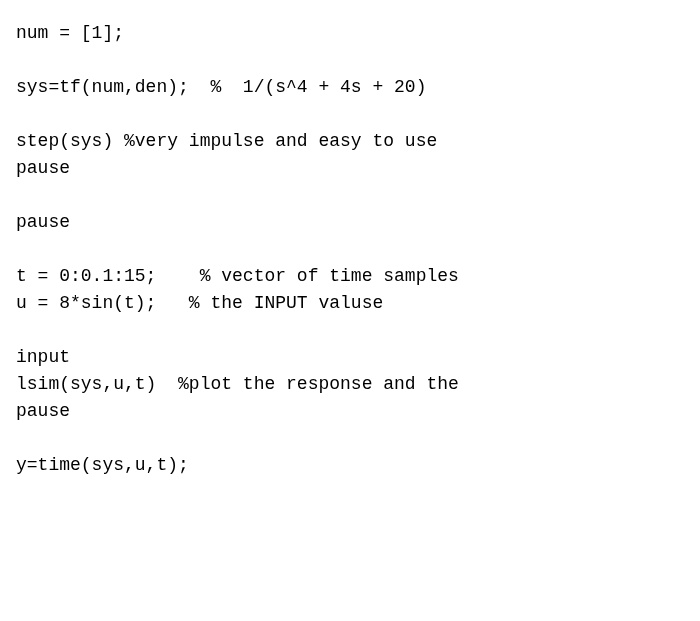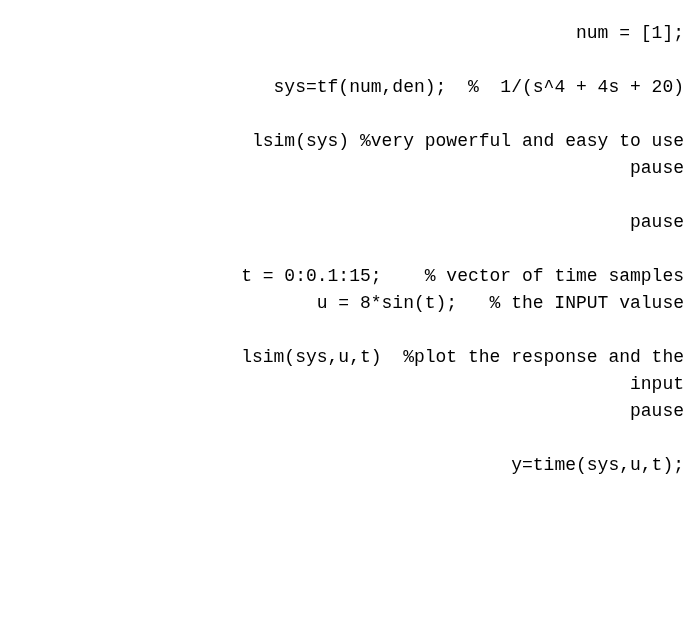--- a/index.html
+++ b/index.html
@@ -26,32 +26,31 @@
     }
 
     .code-block {
       white-space: pre;
       color: #000000;
     }
 
     .line {
       display: block;
       min-height: 1.5em;
-      text-align: right;
     }
 
     .empty-line {
       display: block;
       height: 1.5em;
     }
   </style>
 </head>
 <body>
 
 <div class="code-container">
   <div class="code-block" id="code-output"><span class="line">num = [1];</span><span class="empty-line">
 </span><span class="line">sys=tf(num,den);  %  1/(s^4 + 4s + 20)</span><span class="empty-line">
-</span><span class="line">lsim(sys) %very powerful and easy to use</span><span class="line">pause</span><span class="empty-line">
+</span><span class="line">step(sys) %very impulse and easy to use</span><span class="line">pause</span><span class="empty-line">
 </span><span class="line">pause</span><span class="empty-line">
 </span><span class="line">t = 0:0.1:15;    % vector of time samples</span><span class="line">u = 8*sin(t);   % the INPUT valuse</span><span class="empty-line">
-</span><span class="line">lsim(sys,u,t)  %plot the response and the</span><span class="line">input</span><span class="line">pause</span><span class="empty-line">
+</span><span class="line">input</span><span class="line">lsim(sys,u,t)  %plot the response and the</span><span class="line">pause</span><span class="empty-line">
 </span><span class="line">y=time(sys,u,t);</span></div>
 </div>
 
 </body></html>

